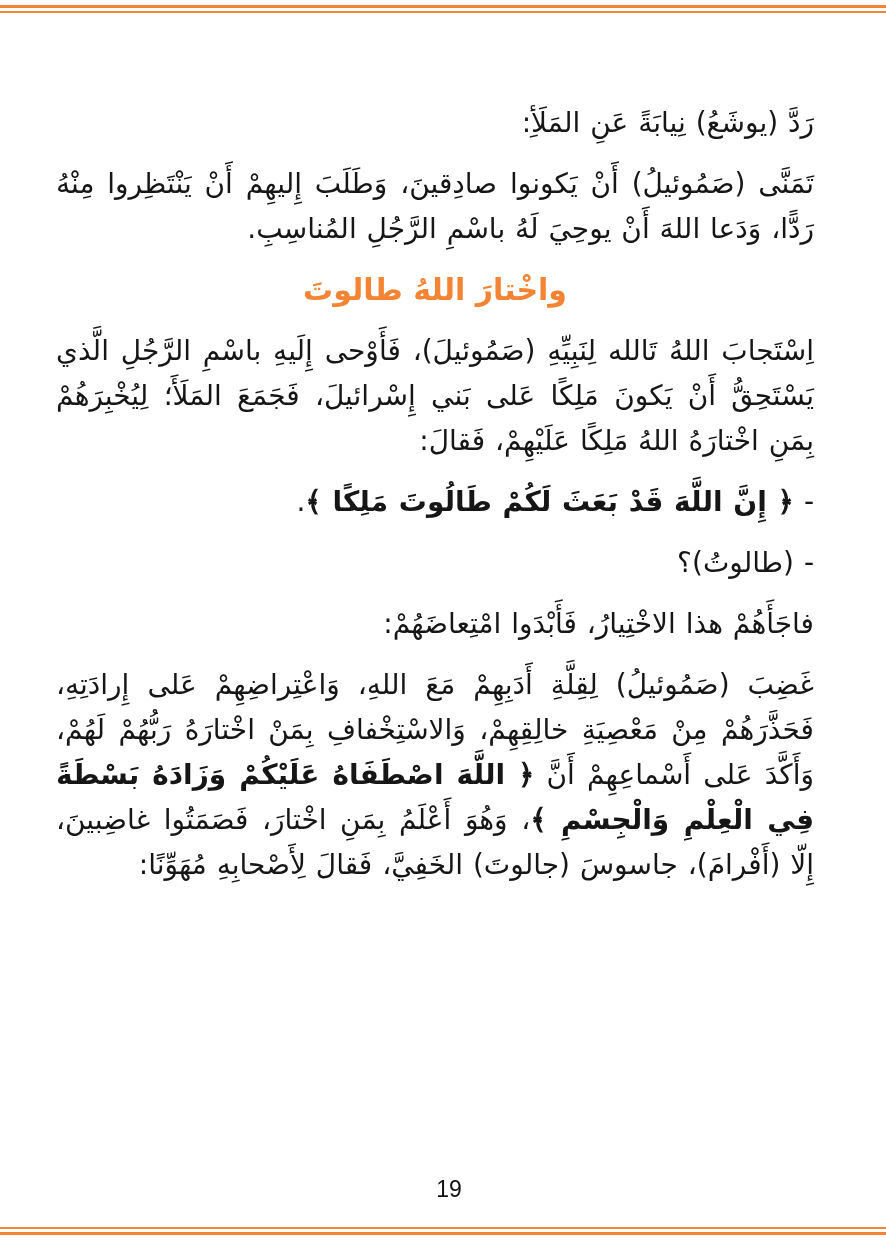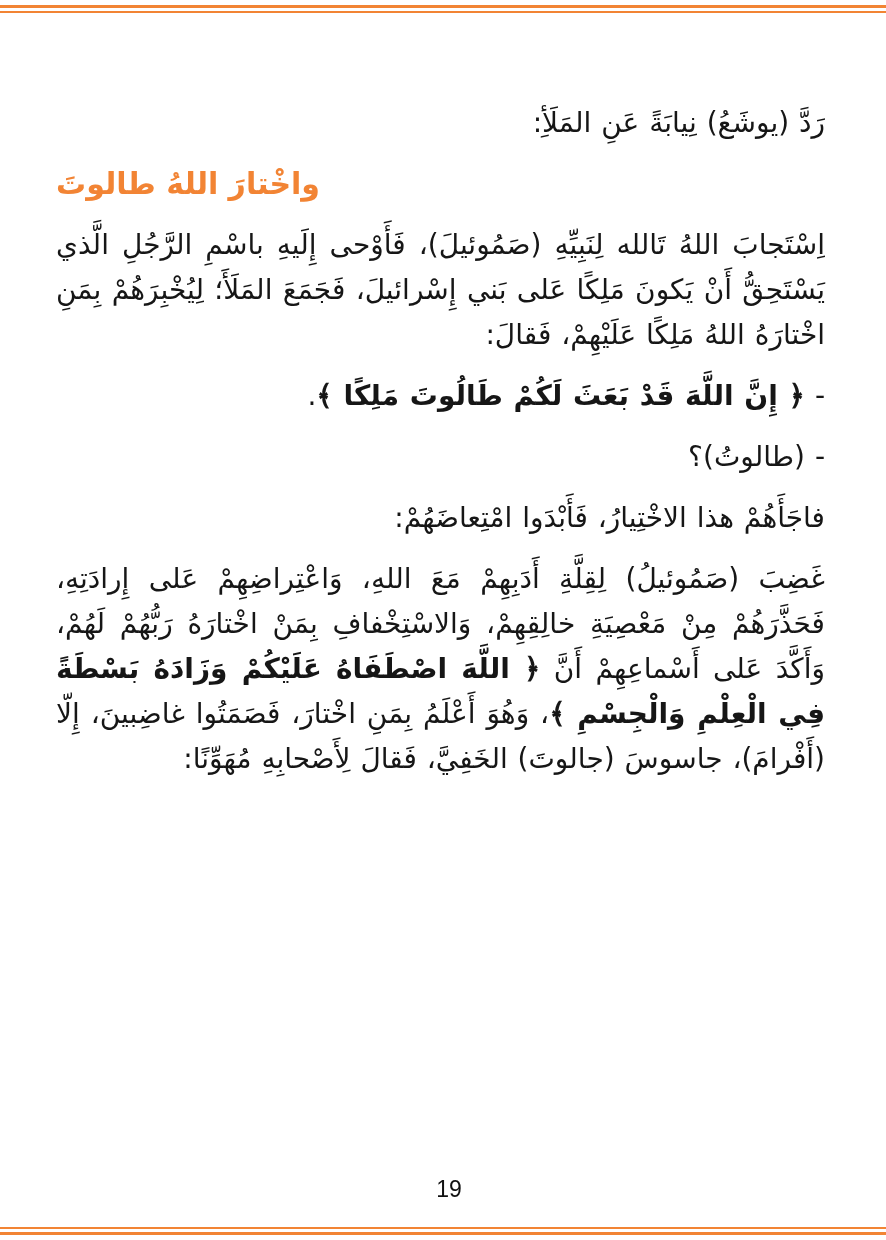--- a/index.html
+++ b/index.html
@@ -20,21 +20,21 @@
   
   .rule-top { position: absolute; top: 5px; left: 0; right: 0; }
   .rule-top .thick { height: 3px; background: #F28434; }
   .rule-top .thin  { height: 2px; background: #F28434; margin-top: 3px; }
   .rule-bottom { position: absolute; top: 1227px; left: 0; right: 0; }
   .rule-bottom .thin  { height: 2px; background: #F28434; }
   .rule-bottom .thick { height: 3px; background: #F28434; margin-top: 3px; }
 
   .content {
     position: absolute;
-    top: 0; right: 5px; left: 0;
+    top: 0; right: 16px; left: 0;
     padding: 100px 56px 0 56px;
     box-sizing: border-box;
   }
   .content p {
     margin: 0 0 16px 0;
     font-size: 28px;
     line-height: 45px;
     text-align: justify;
     text-align-last: right;
     word-spacing: 1px;
@@ -43,21 +43,21 @@
   .quran {
     font-weight: 700;
     letter-spacing: 0px;
   }
   .section-heading {
     margin: 0 0 16px 0;
     font-size: 30px;
     line-height: 45px;
     font-weight: 700;
     color: #F28434;
-    text-align: left;
+    text-align: center;
   }
   .page-number {
     position: absolute;
     top: 1176px;
     left: 12px; right: 0;
     text-align: center;
     font-family: "Liberation Sans", "DejaVu Sans", sans-serif;
     font-size: 23px;
     color: #111111;
     direction: ltr;
@@ -71,20 +71,21 @@
   <div class="rule-top">
     <div class="thick"></div>
     <div class="thin"></div>
   </div>
 
   <div class="content">
 
     <p class="single">رَدَّ (يوشَعُ) نِيابَةً عَنِ المَلَأِ:</p>
 
 
+    <p>تَمَنَّى (صَمُوئيلُ) أَنْ يَكونوا صادِقينَ، وَطَلَبَ إِليهِمْ أَنْ يَنْتَظِروا مِنْهُ رَدًّا، وَدَعا اللهَ أَنْ يوحِيَ لَهُ باسْمِ الرَّجُلِ المُناسِبِ.</p>
 
     <h2 class="section-heading">واخْتارَ اللهُ طالوتَ</h2>
 
     <p>اِسْتَجابَ اللهُ تَالله لِنَبِيِّهِ (صَمُوئيلَ)، فَأَوْحى إِلَيهِ باسْمِ الرَّجُلِ الَّذي يَسْتَحِقُّ أَنْ يَكونَ مَلِكًا عَلى بَني إِسْرائيلَ، فَجَمَعَ المَلَأَ؛ لِيُخْبِرَهُمْ بِمَنِ اخْتارَهُ اللهُ مَلِكًا عَلَيْهِمْ، فَقالَ:</p>
 
     <p class="single"><span>-</span> <span class="quran">﴿ إِنَّ اللَّهَ قَدْ بَعَثَ لَكُمْ طَالُوتَ مَلِكًا ﴾</span><span>.</span></p>
 
     <p class="single">- (طالوتُ)؟</p>
 
     <p class="single">فاجَأَهُمْ هذا الاخْتِيارُ، فَأَبْدَوا امْتِعاضَهُمْ:</p>

